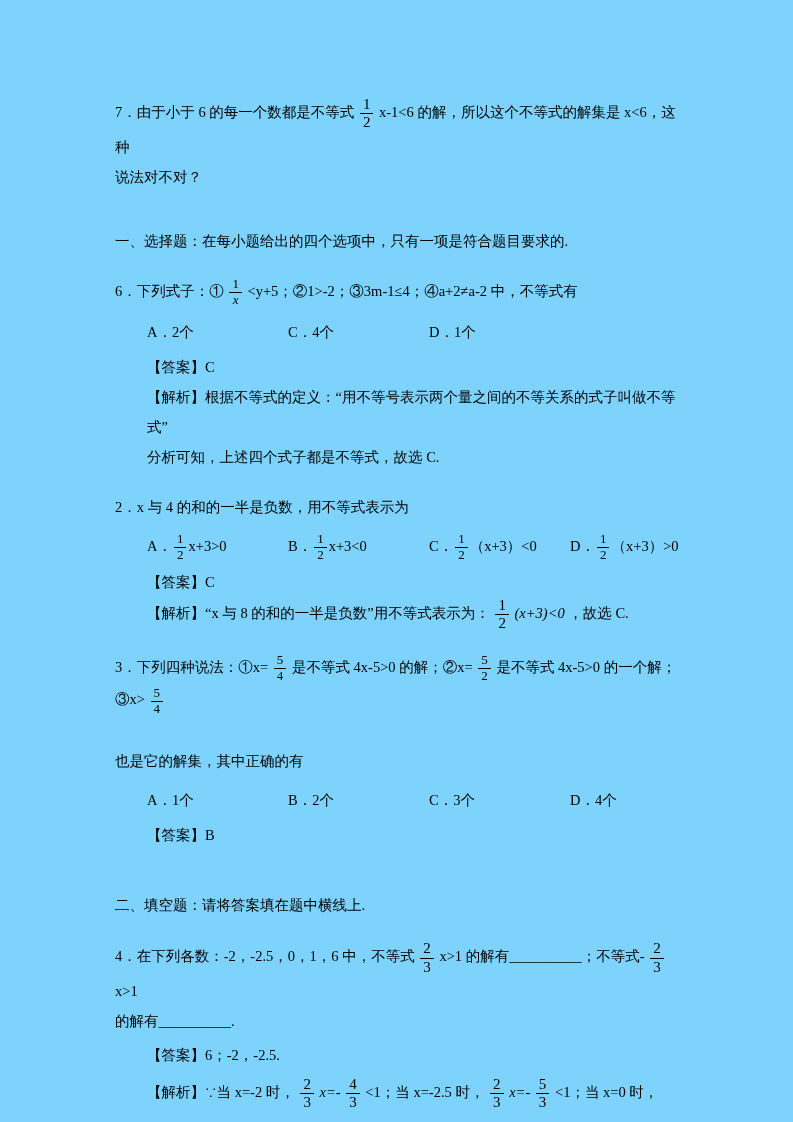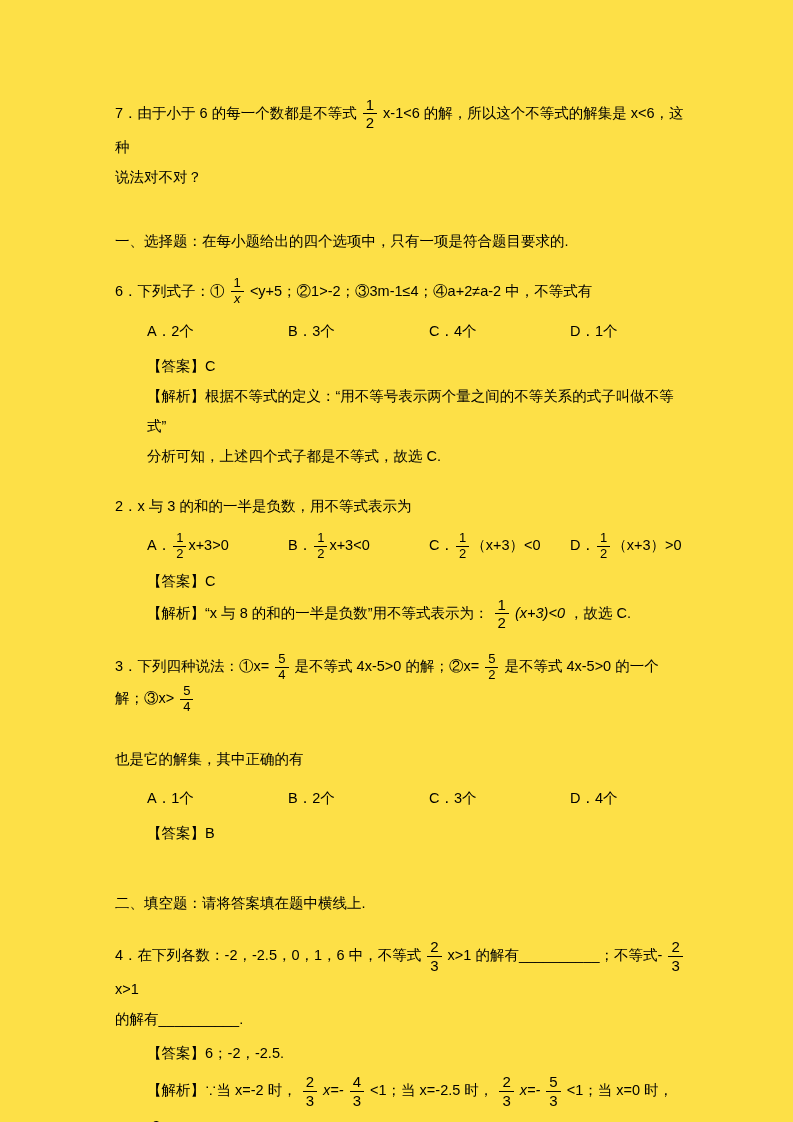--- a/index.html
+++ b/index.html
@@ -1,23 +1,23 @@
 <!DOCTYPE html>
 <html><head>
 <meta charset="utf-8">
 <style>
   html, body { margin: 0; padding: 0; background: #ffffff; }
   .page {
     position: relative;
     width: 793px;
     height: 1122px;
     box-sizing: border-box;
-    background: #fde047;
+    background: #7dd3fc;
     color: #000000;
-    font-family: Liberation Sans, sans-serif;
+    font-family: Liberation Serif, serif;
     font-size: 14.5px;
     padding: 96px 106px 40px 115px;
     overflow: hidden;
   }
   p { margin: 0; }
   .line { line-height: 30px; }
   .q { margin-top: 20px; }
   .sec { margin-top: 34px; line-height: 30px; }
   .ind { margin-left: 32px; }
   .ansline { margin-left: 32px; margin-top: 4px; line-height: 30px; }
@@ -62,32 +62,31 @@
   <p class="line q">
     <span>6．下列式子：①</span>
     <span class="frac">
         <span class="num">1</span>
         <span class="den it">x</span>
       </span>
     <span>&lt;y+5；②1&gt;-2；③3m-1≤4；④a+2≠a-2 中，不等式有</span>
   </p>
   <div class="opts">
     <span class="opt">A．2个</span>
-    <span class="opt">B．3个</span>
     <span class="opt">C．4个</span>
     <span class="opt">D．1个</span>
   </div>
   <p class="ansline">【答案】C</p>
   <p class="line ind">
     <span>【解析】根据不等式的定义：“用不等号表示两个量之间的不等关系的式子叫做不等式”</span>
     <br>
     <span>分析可知，上述四个式子都是不等式，故选 C.</span>
   </p>
 
-  <p class="line q">2．x 与 3 的和的一半是负数，用不等式表示为</p>
+  <p class="line q">2．x 与 4 的和的一半是负数，用不等式表示为</p>
   <div class="opts">
     <span class="opt"><span>A．</span><span class="frac">
           <span class="num">1</span>
           <span class="den">2</span>
         </span><span>x+3&gt;0</span></span>
     <span class="opt"><span>B．</span><span class="frac">
           <span class="num">1</span>
           <span class="den">2</span>
         </span><span>x+3&lt;0</span></span>
     <span class="opt"><span>C．</span><span class="frac">

